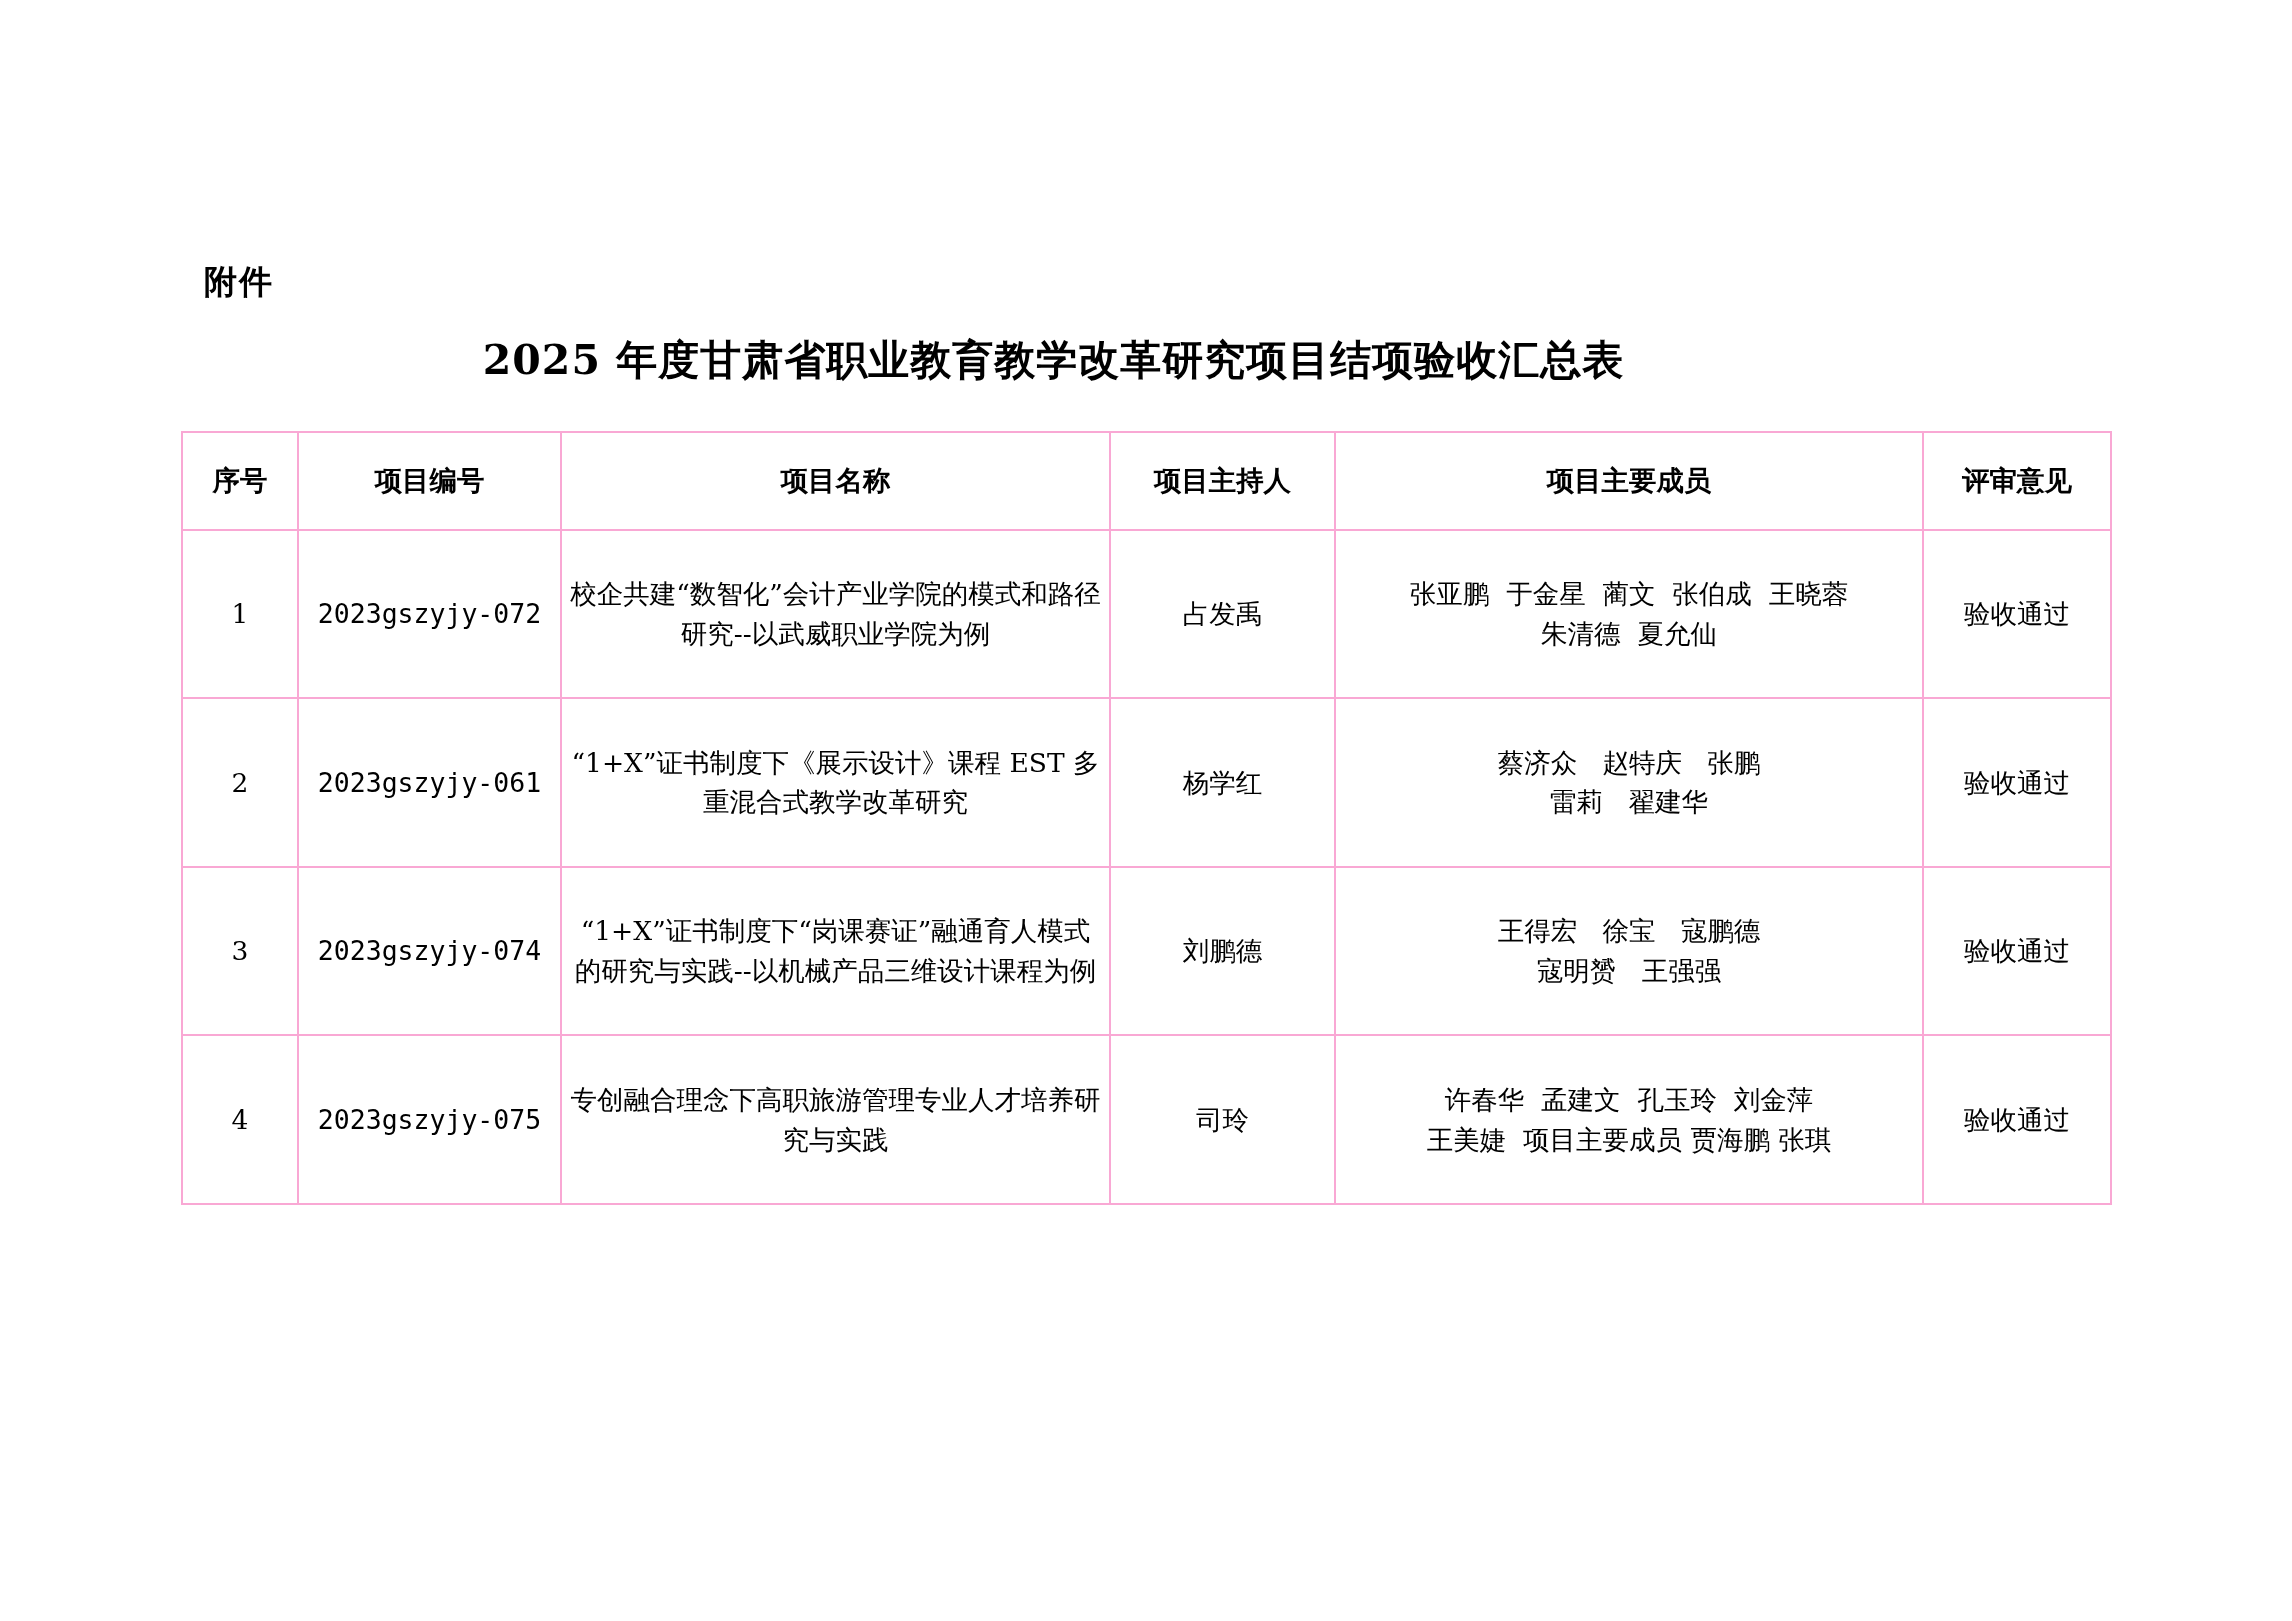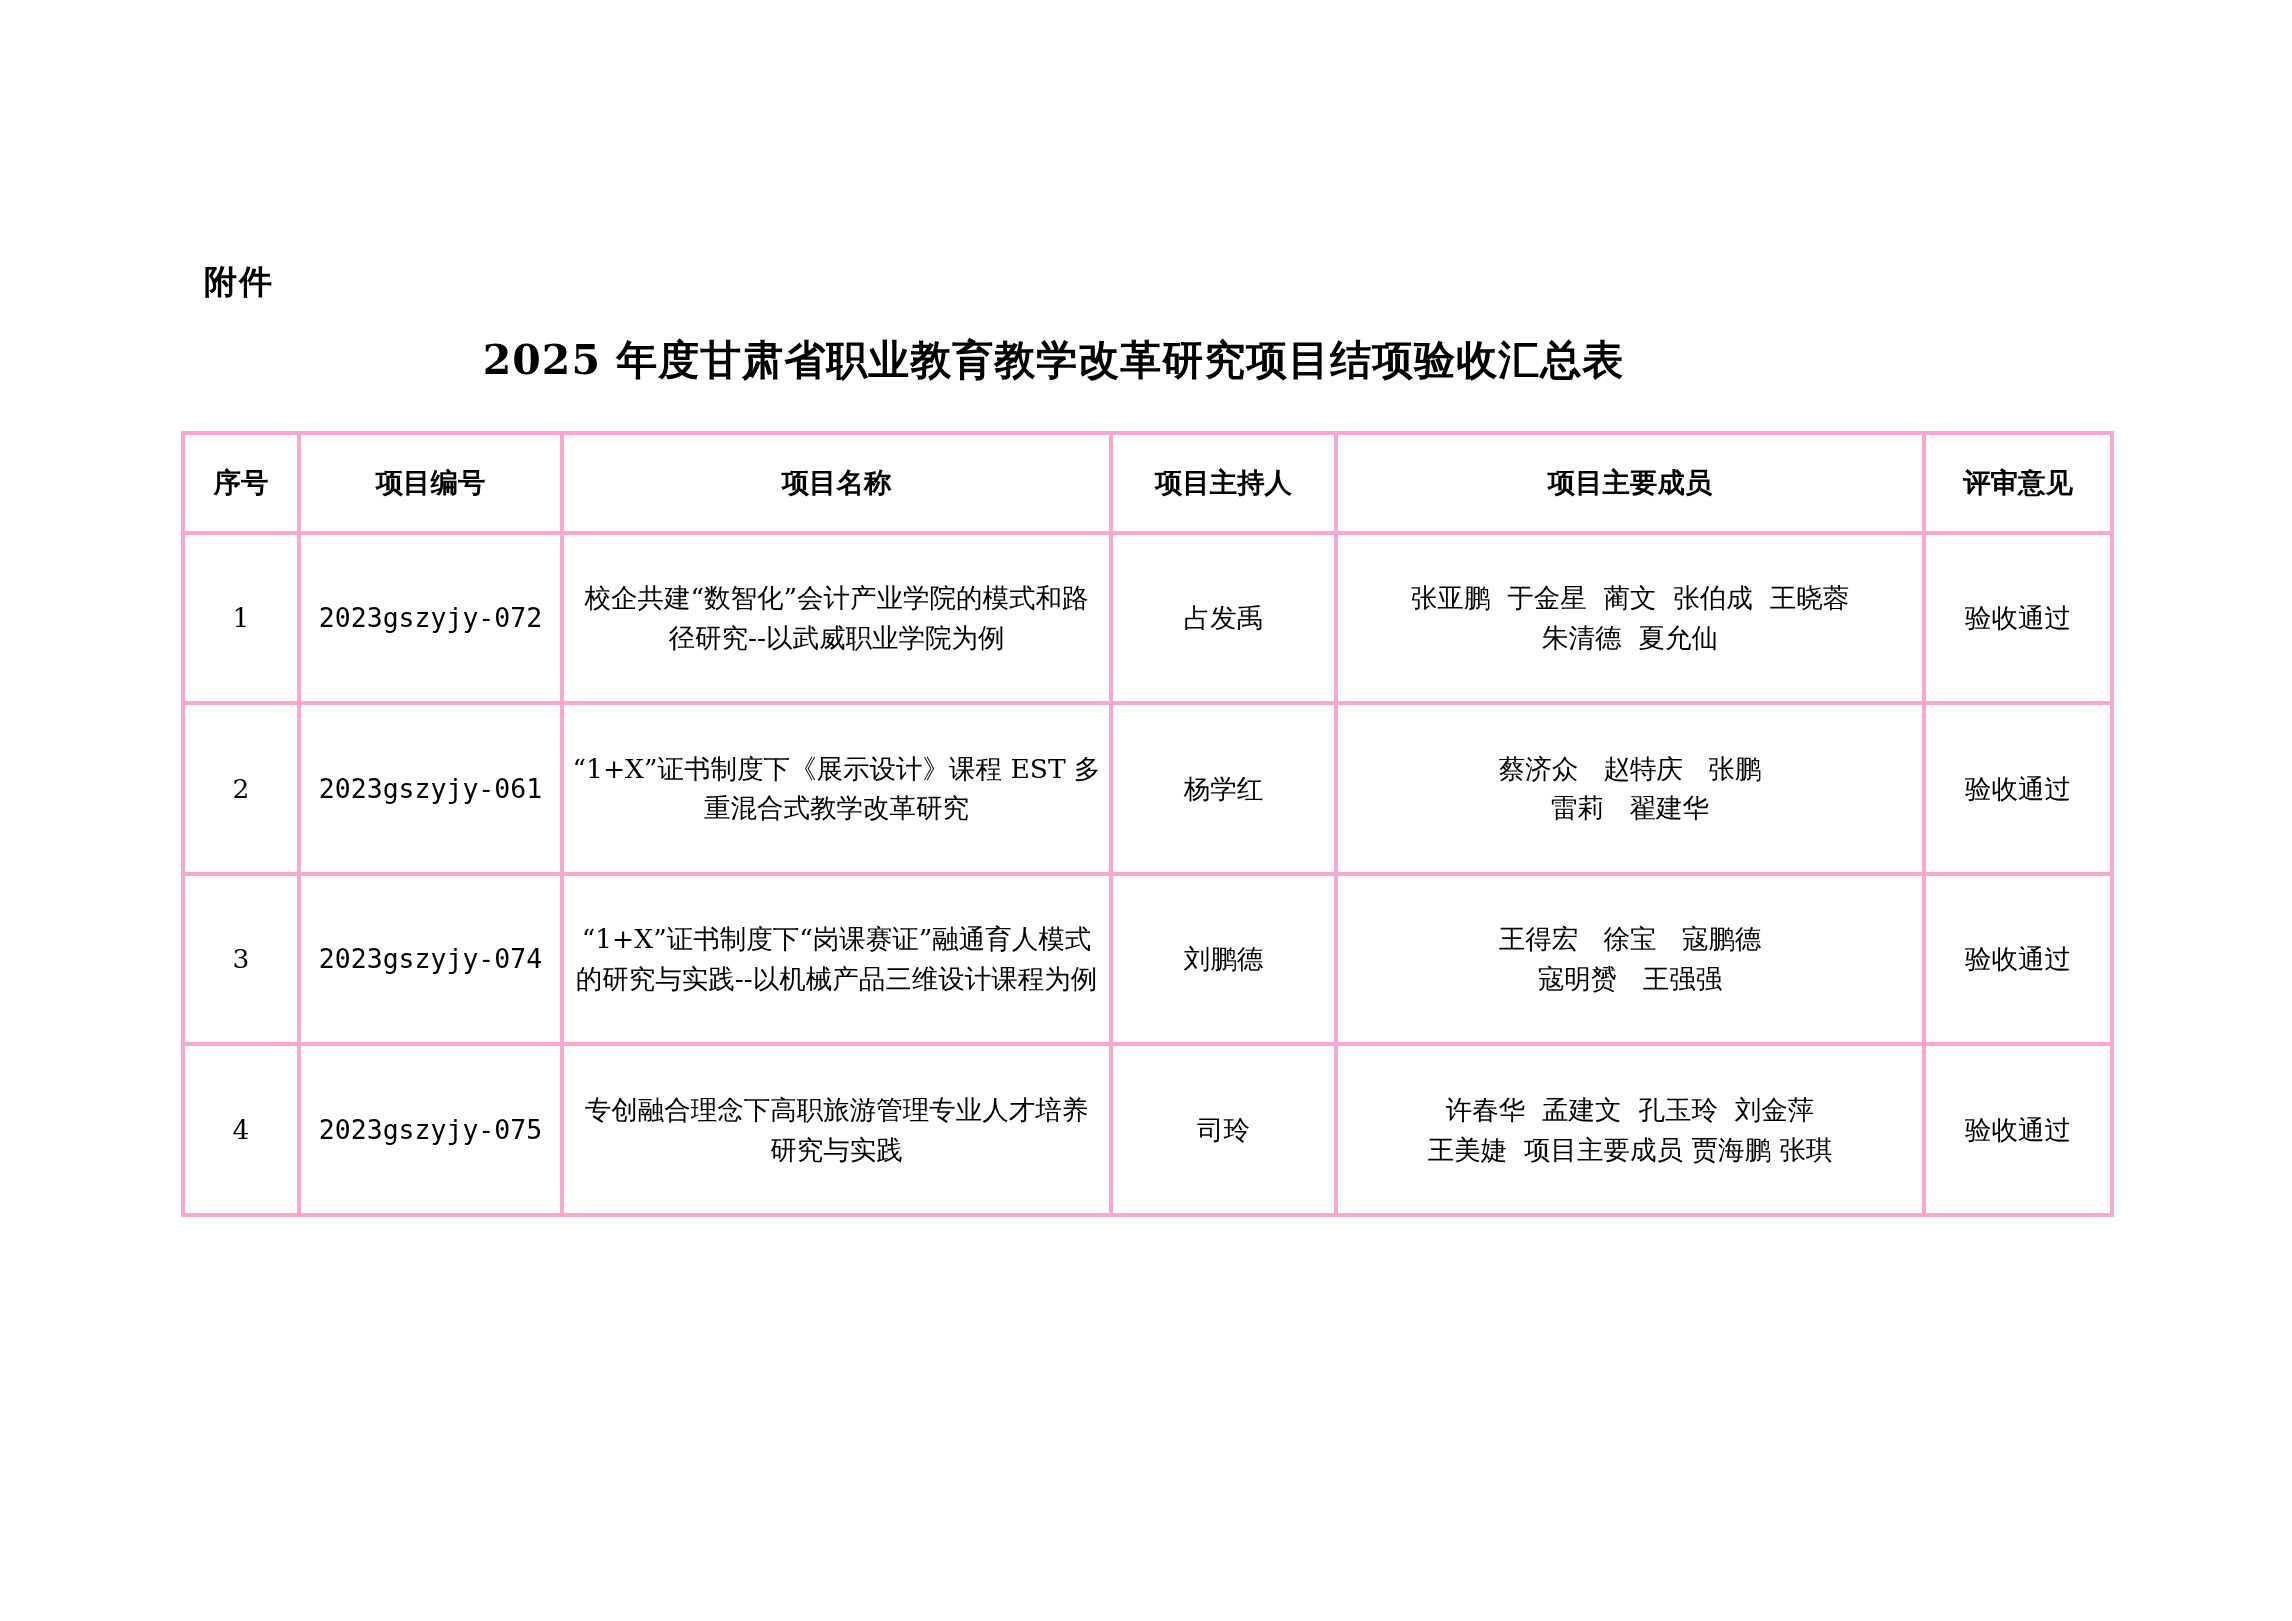--- a/index.html
+++ b/index.html
@@ -43,21 +43,21 @@
   }
   table.main-table {
     position: absolute;
     left: 181px;
     top: 431px;
     width: 1929px;
     border-collapse: collapse;
     table-layout: fixed;
   }
   table.main-table td, table.main-table th {
-    border: 4px solid #f9a8d4;
+    border: 2px solid #f9a8d4;
     padding: 9.8px 7.8px;
     text-align: center;
     vertical-align: middle;
     font-size: 26.5px;
     line-height: 1.5;
     font-weight: 400;
   }
   table.main-table thead th {
     font-weight: 700;
     height: 76px;

